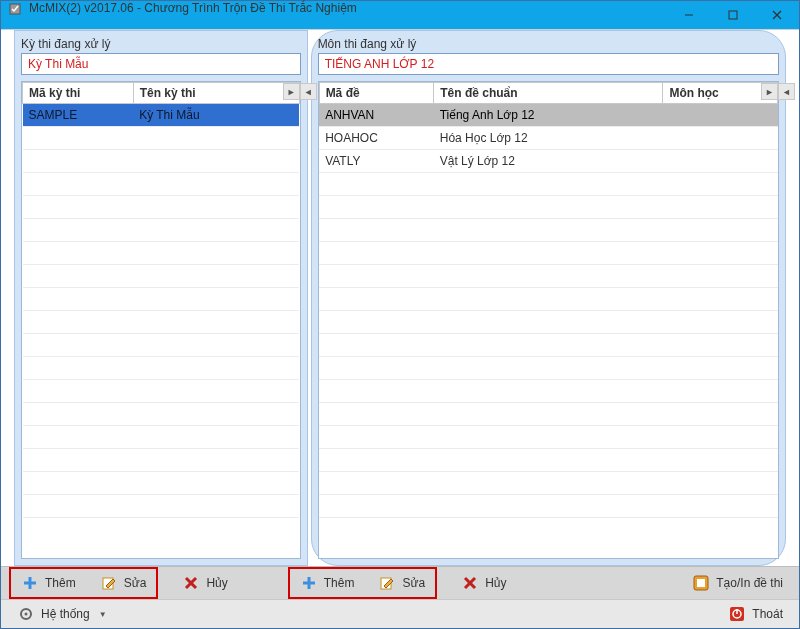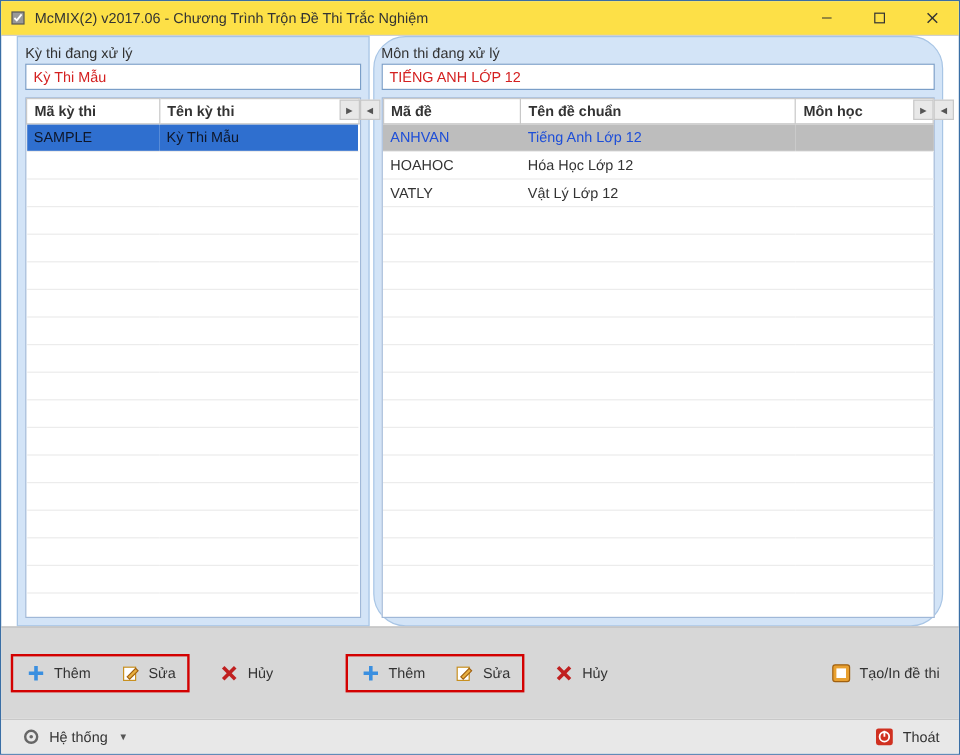--- a/index.html
+++ b/index.html
@@ -1,40 +1,40 @@
 <!DOCTYPE html>
 <html><head>
 <meta charset="utf-8">
 <style>
   html, body { margin:0; padding:0; font-family: "Segoe UI", Tahoma, sans-serif; font-size:12px; color:#000; }
   .window { width:800px; height:629px; background:#fff; border:1px solid #3a6ea5; box-sizing:border-box; display:flex; flex-direction:column; position:relative; }
-  .titlebar { height:28px; background:#fde047; display:flex; align-items:center; padding-left:6px; border-bottom:1px solid #d0d0d0; }
+  .titlebar { height:28px; background:#0ea5e9; display:flex; align-items:flex-start; padding-left:6px; border-bottom:1px solid #d0d0d0; }
   .titlebar .app-icon { width:16px; height:16px; margin-right:6px; display:flex; align-items:center; justify-content:center; }
   .titlebar .title-text { flex:1; color:#333; }
   .win-controls { display:flex; height:100%; }
   .win-btn { width:44px; display:flex; align-items:center; justify-content:center; color:#333; }
   .subtitle { padding:4px 10px; font-weight:bold; color:#2b5aa0; font-size:14px; background:#fbfbfd; }
   .content { flex:1; display:flex; gap:3px; padding:0 13px; min-height:0; }
   .panel { flex:1; background:#d3e4f7; border:1px solid #a8c5e5; display:flex; flex-direction:column; padding:6px; box-sizing:border-box; min-width:0; }
   .panel.right { flex:1.65;border-radius:27px; }
   .panel-label { color:#333; font-size:12px; margin-bottom:2px; }
   .panel-input { background:#fff; border:1px solid #7a9ec8; height:20px; line-height:20px; padding:0 6px; color:#d42020; font-weight:500; margin-bottom:6px; }
   .grid-wrap { flex:1; background:#fff; border:1px solid #a0b8d8; display:flex; min-height:0; }
   .grid { flex:1; overflow:auto; }
   table { border-collapse:collapse; width:100%; table-layout:fixed; }
   th { background:#fff; border:1px solid #c8c8c8; text-align:left; padding:3px 6px; font-weight:bold; color:#333; font-size:12px; }
   td { border: none; border-bottom:1px solid #ececec; padding:2px 6px; height:18px; color:#333; font-size:12px; white-space:nowrap; overflow:hidden; text-overflow:ellipsis; }
   tr.selected-blue td { background:#2f6fcf; color:#0f172a; }
-  tr.selected-grey td { background:#bdbdbd; color:#1d4ed8;margin-left:28px; }
+  tr.selected-grey td { background:#bdbdbd; color:#000000;margin-left:28px; }
   tr.empty td { color:transparent; }
   .hscroll { height:17px; background:#f0f0f0; border-top:1px solid #d0d0d0; position:relative; }
   .hscroll .arrow { position:absolute; top:0; width:17px; height:17px; background:#e8e8e8; border:1px solid #c8c8c8; box-sizing:border-box; display:flex; align-items:center; justify-content:center; font-size:9px; color:#555;}
   .hscroll .arrow.left { left:0; }
   .hscroll .arrow.right { right:0; }
-  .toolbar { display:flex; align-items:center; background:#d7d7d7; padding:22px 8px; gap:16px; border-top:1px solid #bdbdbd; }
+  .toolbar { display:flex; align-items:center; background:#d7d7d7; padding:0 8px; gap:16px; border-top:1px solid #bdbdbd; }
   .tb-group { display:flex; gap:8px; padding:2px; }
   .tb-group.highlight { border:2px solid #d30000; }
   .tb-btn { display:flex; align-items:center; gap:6px; padding:3px 8px; color:#333; cursor:default; }
   .tb-btn .ic { width:18px; height:18px; display:flex; align-items:center; justify-content:center; }
   .spacer { flex:1; }
   .statusbar { display:flex; align-items:center; background:#e8e8e8; padding:2px 8px; border-top:1px solid #c8c8c8; }
   .drop-arrow { font-size:8px; margin-left:3px; color:#555; }
 </style>
 </head>
 <body>

